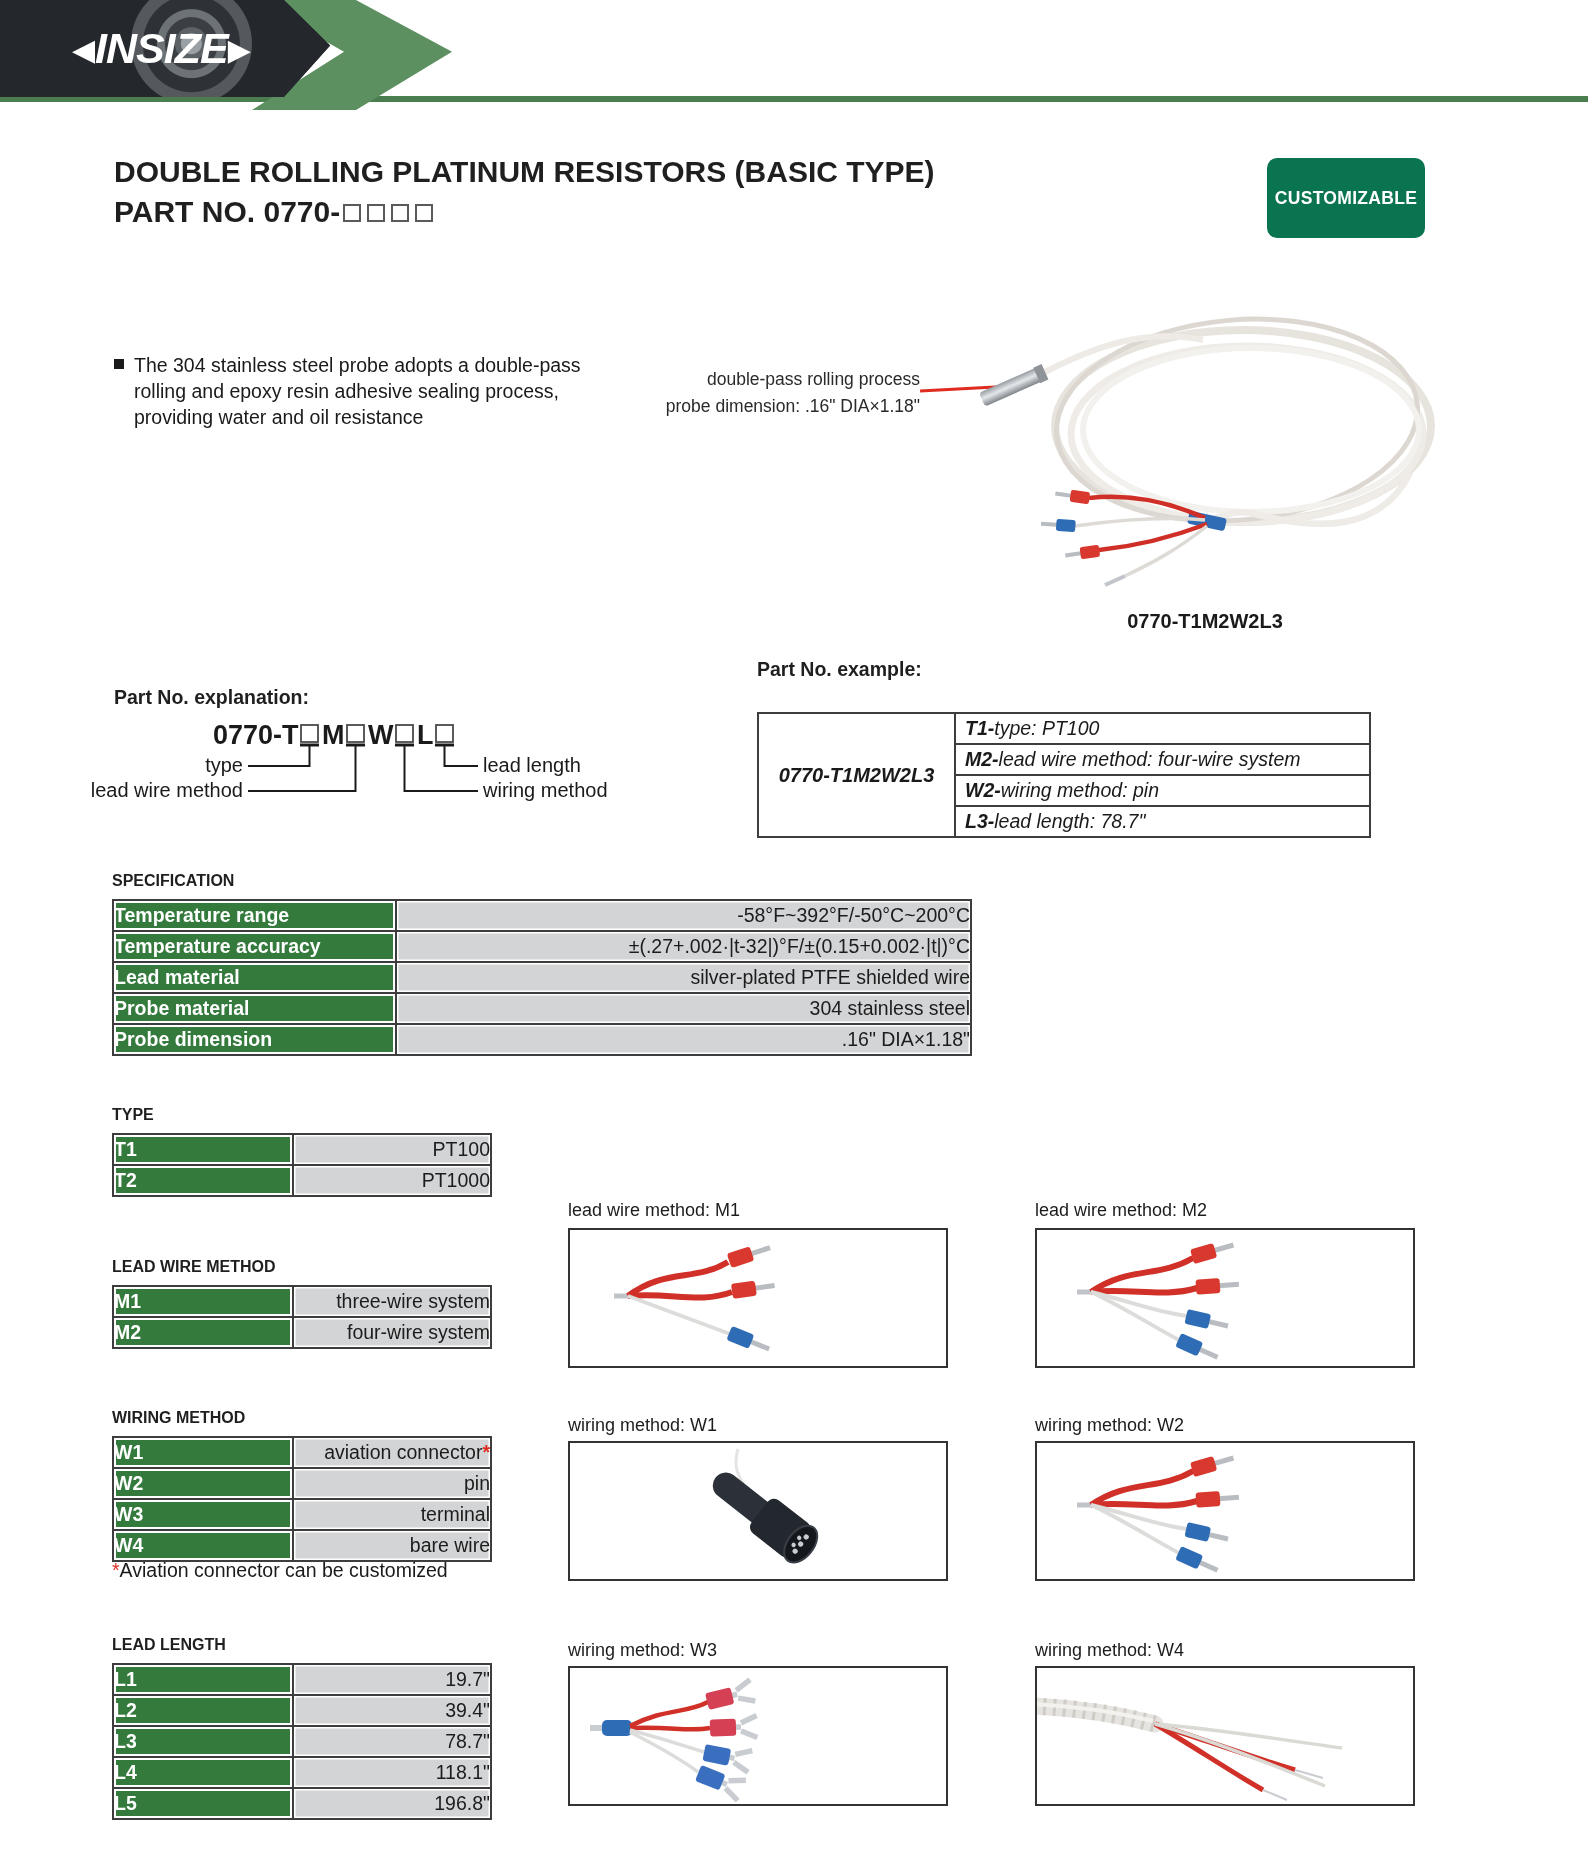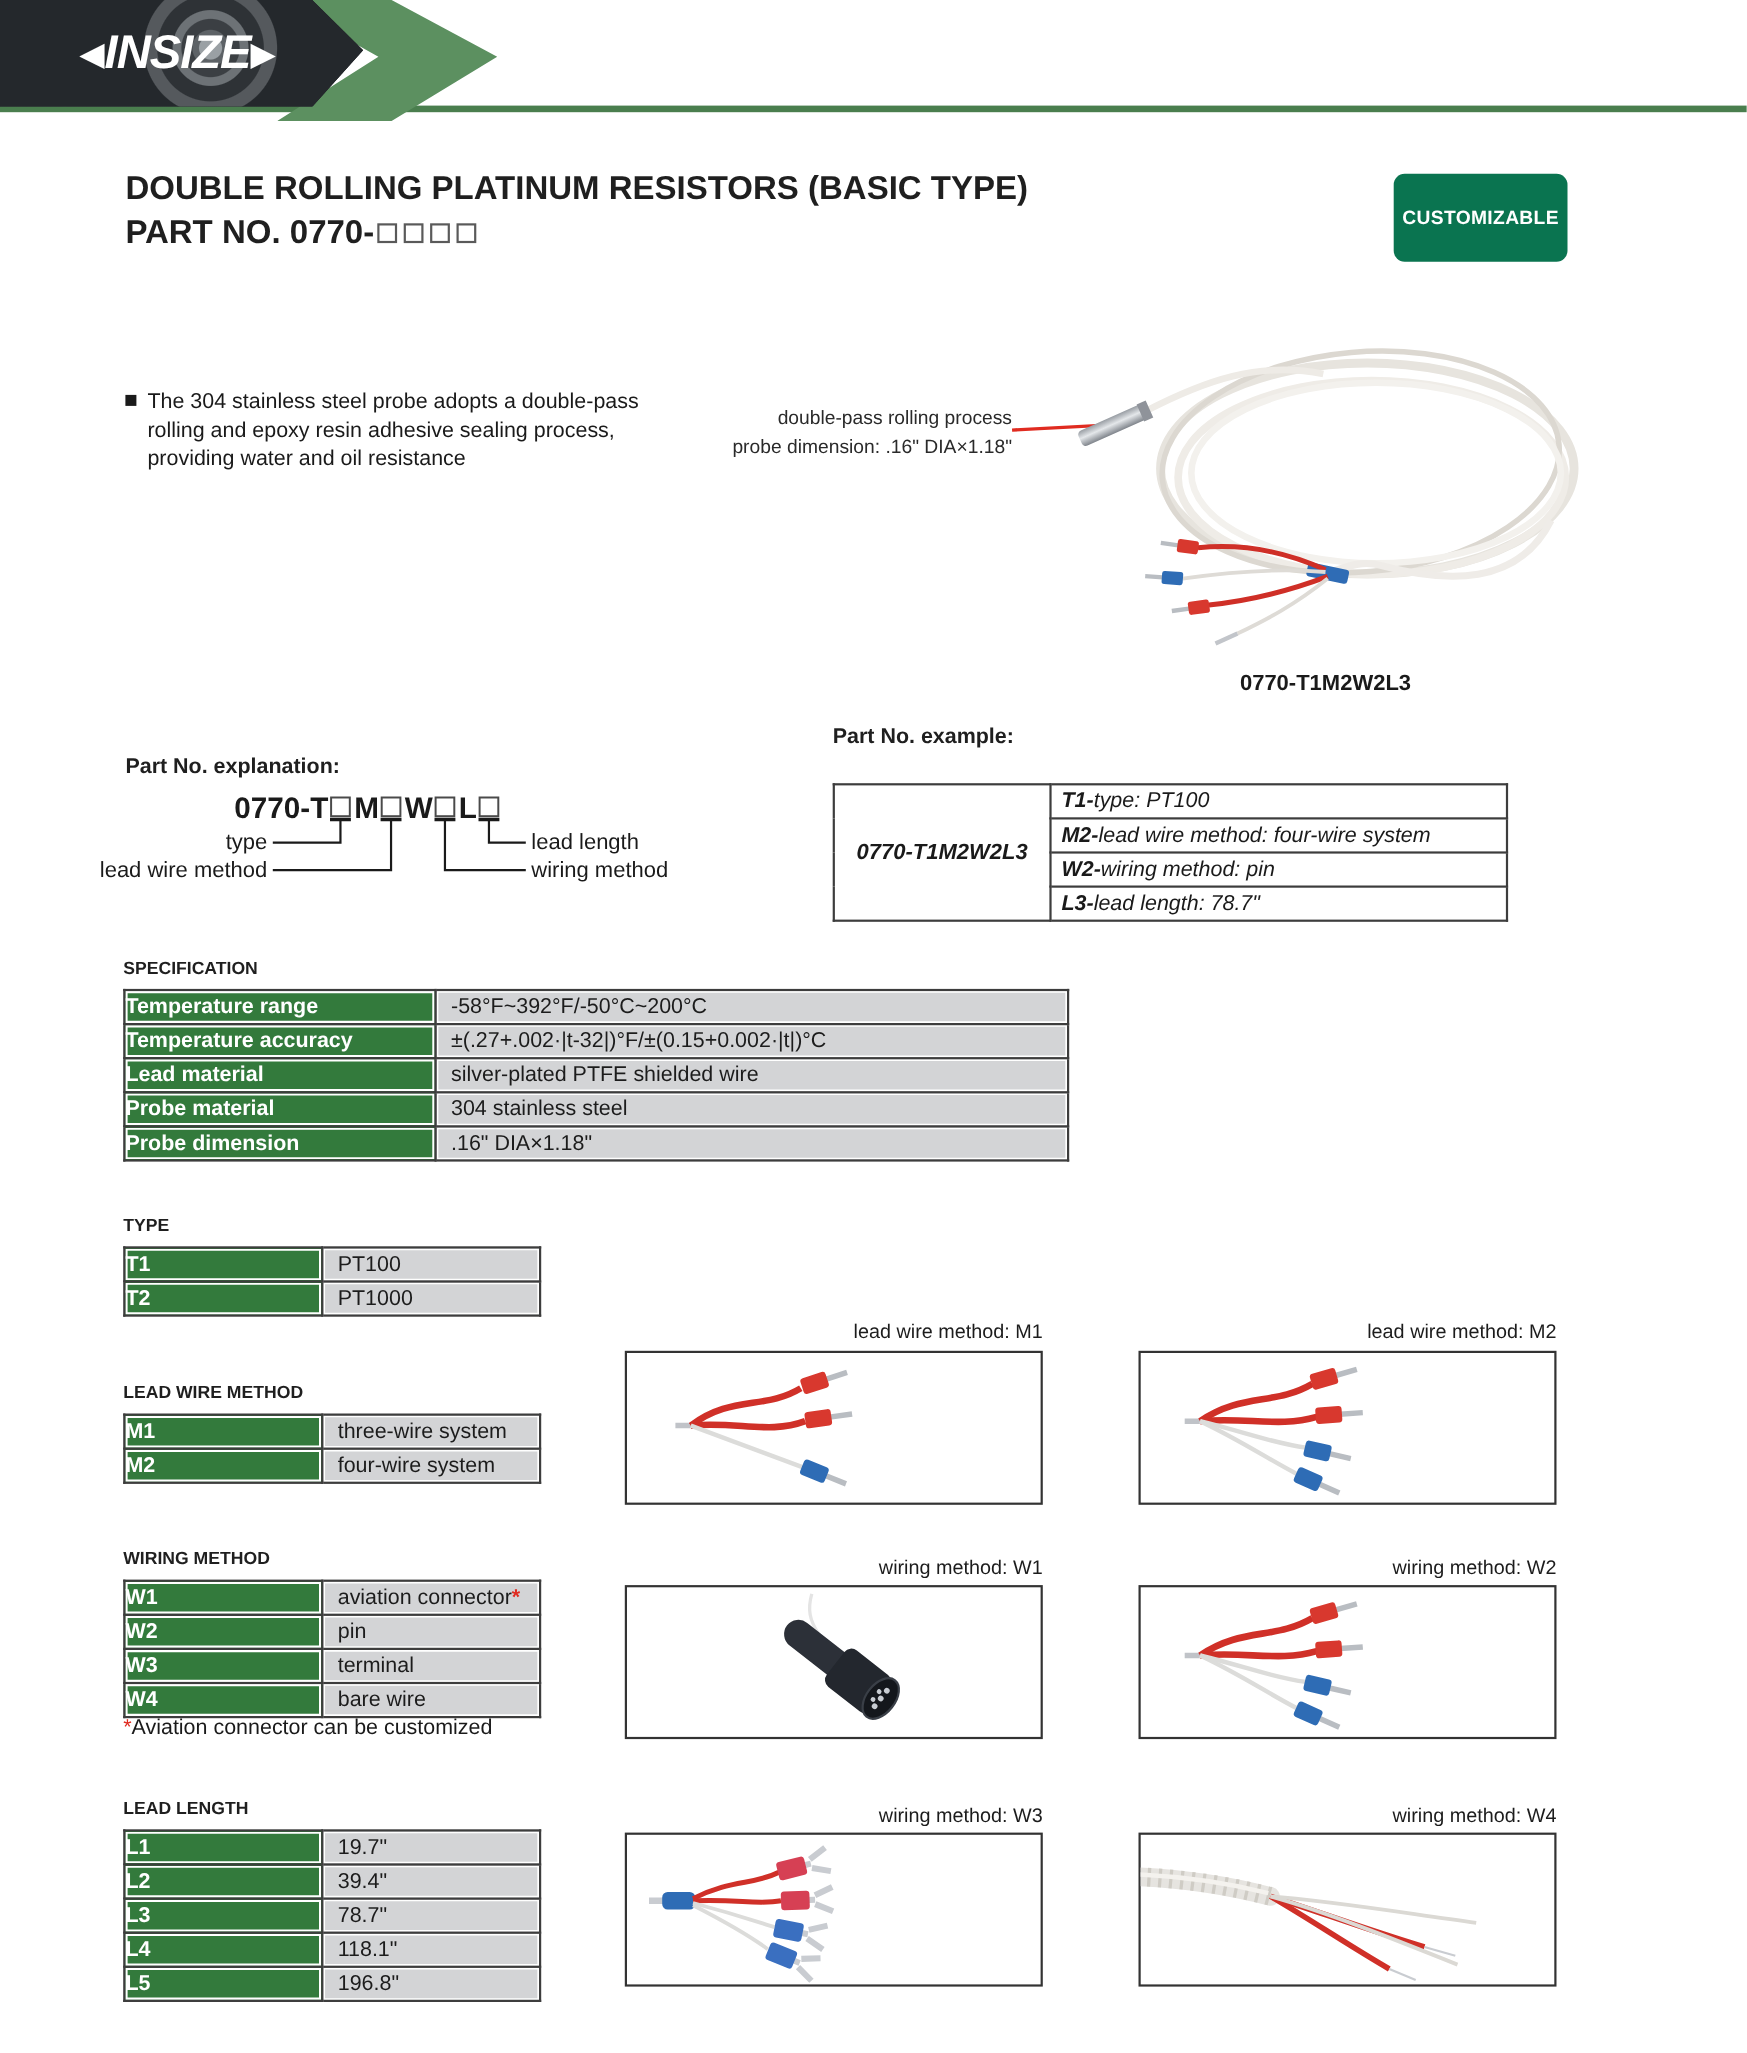--- a/index.html
+++ b/index.html
@@ -37,31 +37,31 @@
   .leader{left:920px;top:387px;width:94px;height:2.5px;background:#E02B20;transform:rotate(-3deg);}
   .product-caption{left:1090px;top:610px;width:230px;text-align:center;font-weight:bold;font-size:20px;}
 
   
   .h-sec{font-weight:bold;font-size:16px;color:#1f1f1f;}
 
   
   table{border-collapse:collapse;table-layout:fixed;}
   .dtable td{border:2.5px solid #3d3d3d;height:29px;font-size:19.5px;padding:0;}
   .dtable td.gcell{background:#337A3C;color:#ffffff;font-weight:bold;box-shadow:inset 0 0 0 2px #fff;}
-  .dtable td.vcell{background:#d3d4d6;color:#1c1c1c;padding-left:13px;box-shadow:inset 0 0 0 1.5px #fff;}
+  .dtable td.vcell{background:#d3d4d6;color:#1c1c1c;padding-left:13px;box-shadow:inset 0 0 0 1.5px #fff;text-align:right;}
   .red{color:#E02B20;}
 
   .extable td{border:2.5px solid #3d3d3d;background:#fff;font-size:19.5px;height:29px;padding:0 0 0 9px;font-style:italic;}
   .extable td.exleft{font-weight:bold;font-size:20px;text-align:center;padding:0;}
   .bold{font-weight:bold;}
 
   .footnote{font-size:19.5px;}
 
   
-  .figcap{width:380px;text-align:right;font-size:18px;color:#1c1c1c;}
+  .figcap{width:380px;text-align:left;font-size:18px;color:#1c1c1c;}
   .figbox{width:380px;height:140px;border:2.5px solid #333;background:#fff;box-sizing:border-box;}
 </style>
 </head>
 <body>
 
 <svg width="0" height="0" style="position:absolute" aria-hidden="true">
   <defs>
     <linearGradient id="silver" x1="0" y1="0" x2="0" y2="1">
       <stop offset="0" stop-color="#989da3"></stop>
         <stop offset="0.45" stop-color="#e4e7ea"></stop>

